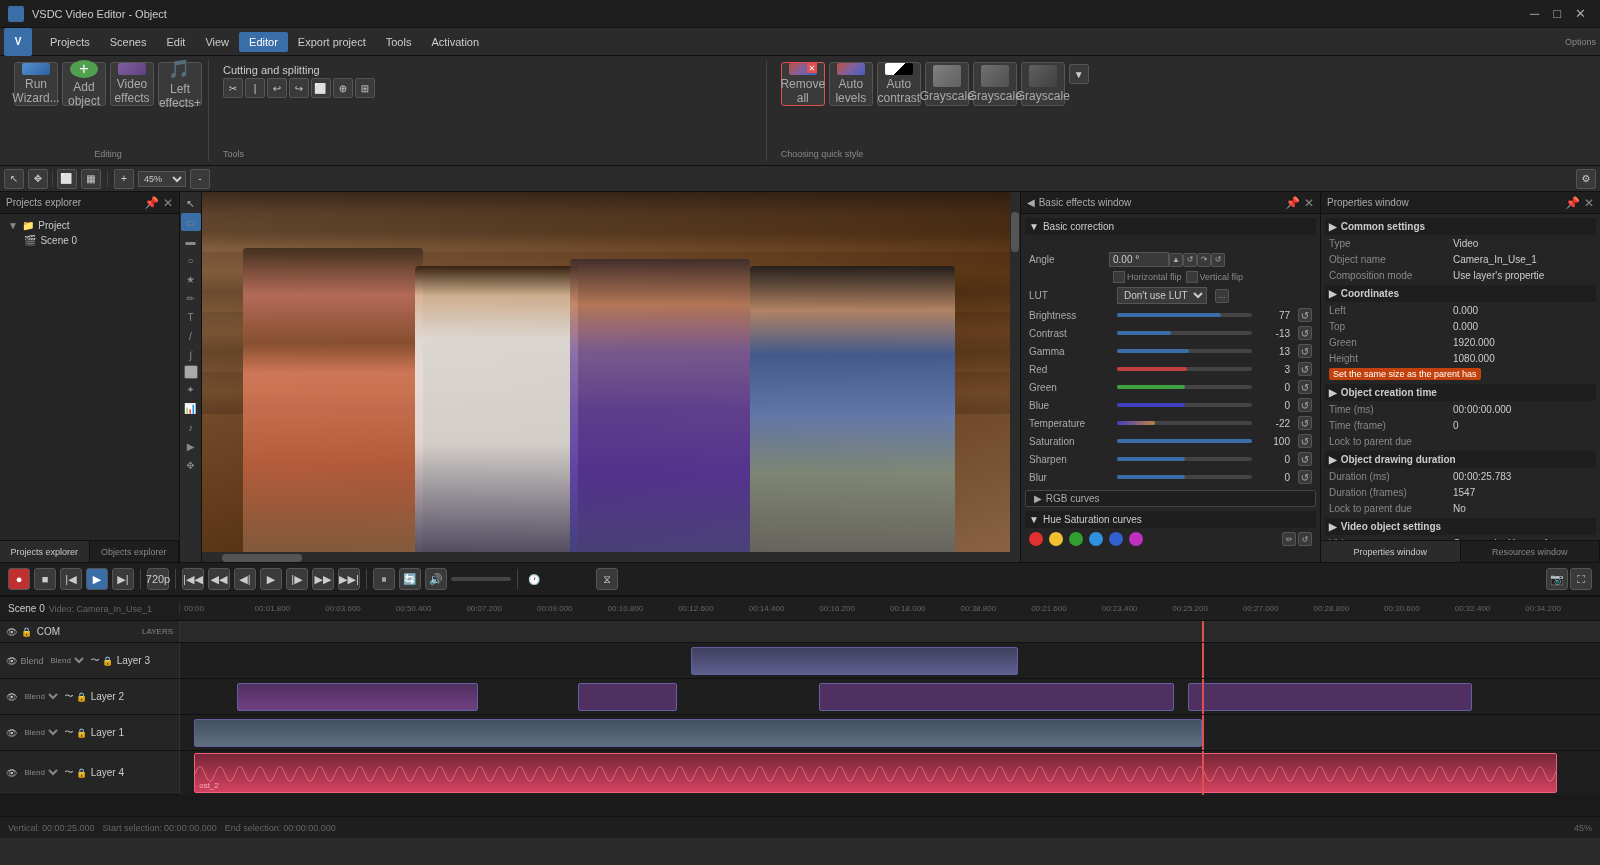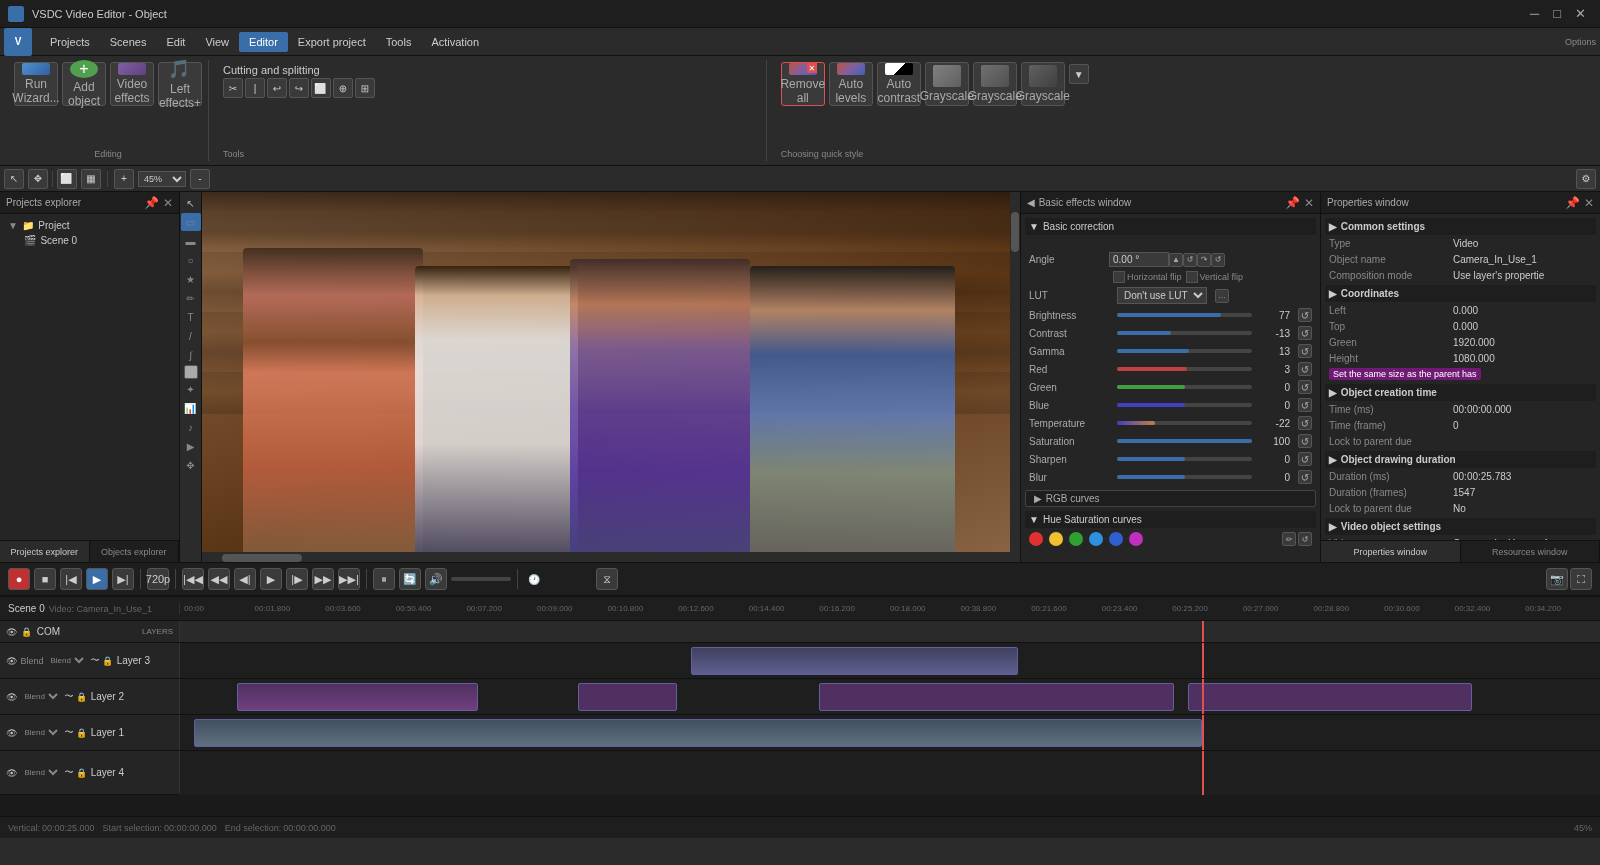--- a/index.html
+++ b/index.html
@@ -83,21 +83,21 @@
     .ep-flip-btn { font-size: 9px; color: #888; cursor: pointer; display: flex; align-items: center; gap: 2px; }
     .ep-checkbox { width: 12px; height: 12px; border: 1px solid #555; background: #3a3a3a; }
     .ep-angle-row { display: flex; align-items: center; padding: 2px 4px; gap: 0; margin-top: 15px; }
 
     
     .pp-section { margin-bottom: 2px; }
     .pp-section-header { display: flex; align-items: center; gap: 4px; padding: 3px 4px; background: #1e1e1e; cursor: pointer; border-radius: 2px; font-size: 10px; color: #ccc; font-weight: bold; }
     .pp-row { display: flex; align-items: center; padding: 1px 4px; gap: 4px; min-height: 16px; }
     .pp-label { width: 120px; font-size: 10px; color: #888; flex-shrink: 0; }
     .pp-value { font-size: 10px; color: #ccc; flex: 1; }
-    .pp-highlight { background: #701a75; padding: 1px 4px; border-radius: 2px; font-size: 10px; color: #fff; }
+    .pp-highlight { background: #c2410c; padding: 1px 4px; border-radius: 2px; font-size: 10px; color: #fff; }
 
     
     .color-wheel-area { padding: 4px; display: flex; flex-direction: column; align-items: center; }
     .color-dots { display: flex; gap: 6px; margin-bottom: 6px; }
     .color-dot { width: 14px; height: 14px; border-radius: 50%; cursor: pointer; }
 
     
     .playback-bar { height: 34px; background: #1e1e1e; display: flex; align-items: center; padding: 0 8px; gap: 4px; border-top: 1px solid #111; }
     .pb-btn { width: 22px; height: 22px; background: #3a3a3a; border: 1px solid #555; border-radius: 3px; cursor: pointer; display: flex; align-items: center; justify-content: center; color: #ccc; font-size: 11px; }
     .pb-time { font-size: 10px; color: #aaa; margin: 0 4px; }
@@ -756,20 +756,33 @@
     <div class="tl-track" style="height:44px;">
       <div class="tl-track-label" style="width:180px;background:#252525;border-right:1px solid #333;display:flex;align-items:center;padding:0 6px;gap:3px;">
         <span style="font-size:9px;">👁</span>
         <select style="font-size:8px;background:none;border:none;color:#888;cursor:pointer;"><option>Blend</option></select>
         <span style="font-size:9px;">〜</span>
         <span style="font-size:9px;">🔒</span>
         <span class="tl-track-name">Layer 4</span>
       </div>
       <div class="tl-track-content" style="position:relative;height:44px;">
 
+        <div style="position:absolute;left:1%;right:3%;top:2px;height:40px;background:linear-gradient(180deg,#602030,#d04060);border-radius:2px;border:1px solid #f06080;overflow:hidden;">
+          
+          <svg width="100%" height="100%" preserveAspectRatio="none">
+            <defs>
+              <pattern id="wave" x="0" y="0" width="20" height="40" patternUnits="userSpaceOnUse">
+                <path d="M0,20 Q5,5 10,20 Q15,35 20,20" fill="none" stroke="rgba(255,150,160,0.6)" stroke-width="1"></path>
+              </pattern>
+            </defs>
+            <rect width="100%" height="100%" fill="url(#wave)"></rect>
+            <rect width="100%" height="100%" fill="rgba(240,80,100,0.15)"></rect>
+          </svg>
+          <div style="position:absolute;bottom:2px;left:4px;font-size:8px;color:rgba(255,200,200,0.8);">ost_2</div>
+        </div>
         <div class="tl-playhead" style="left:72%;"></div>
       </div>
     </div>
   </div>
 </div>
 
 <div class="statusbar">
   <span class="sb-item">
     <span>Vertical:</span>
     <span>00:00:25.000</span>

